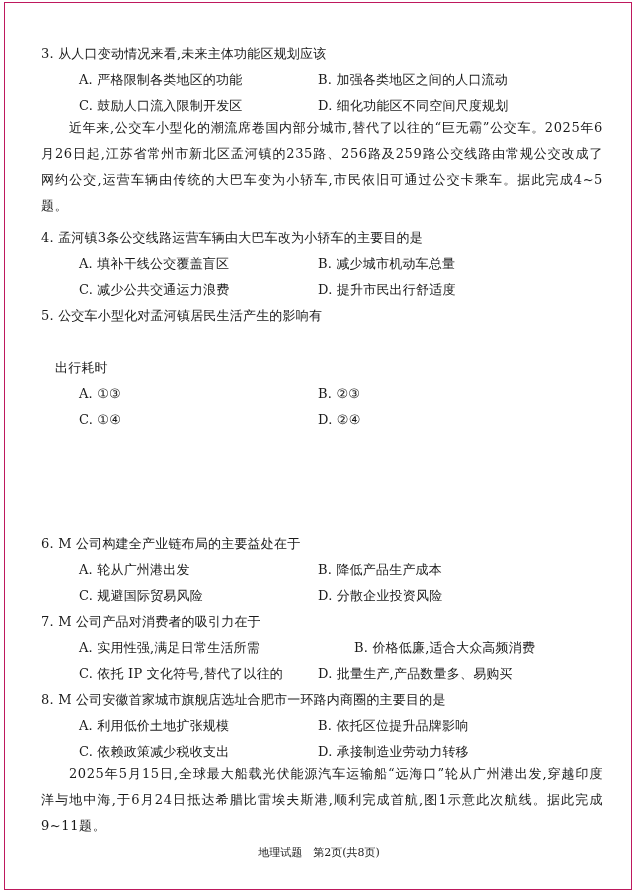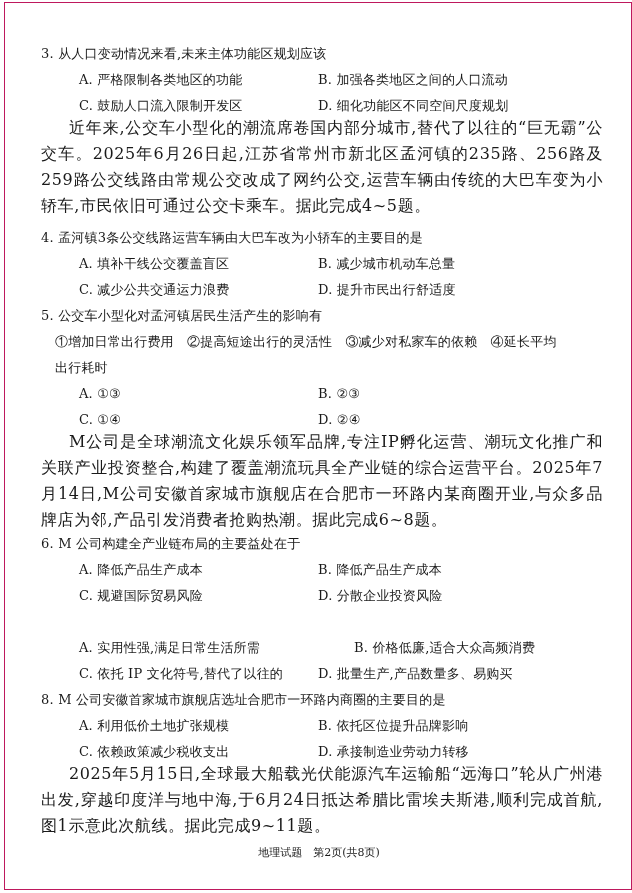--- a/index.html
+++ b/index.html
@@ -4,21 +4,21 @@
   <style>
     html, body { margin: 0; padding: 0; background: #ffffff; }
     body { width: 632px; height: 893px; overflow: hidden; position: relative;
            font-family: "DejaVu Serif", "Liberation Serif", serif; color: #1a1a1a; }
     .page { position: absolute; left: 4px; top: 2px; width: 628px; height: 888px;
             border: 1px solid #be185d; background: #ffffff; box-sizing: border-box; }
     .line { position: absolute; font-size: 13px; line-height: 18px; white-space: nowrap; letter-spacing: 0.2px; }
     .q { left: 36px; }
     .optA { left: 50px; margin-left: 24px; }
     .optB { left: 313px; }
-    .para { left: 36px; width: 562px; font-size: 16px; line-height: 26px; white-space: normal;
+    .para { left: 36px; width: 562px; font-size: 13px; line-height: 26px; white-space: normal;
             text-indent: 28px; text-align: justify; position: absolute; letter-spacing: 0.6px; }
     .cont { left: 50px; }
     .footer { position: absolute; left: 0; width: 628px; text-align: center; font-size: 11px; top: 842px; }
   </style>
 </head>
 <body>
 
 <div class="page">
 
   <div class="line q" style="top:42px;">3. 从人口变动情况来看,未来主体功能区规划应该</div>
@@ -29,35 +29,34 @@
 
   <div class="para" style="top:112px;">近年来,公交车小型化的潮流席卷国内部分城市,替代了以往的“巨无霸”公交车。2025年6月26日起,江苏省常州市新北区孟河镇的235路、256路及259路公交线路由常规公交改成了网约公交,运营车辆由传统的大巴车变为小轿车,市民依旧可通过公交卡乘车。据此完成4~5题。</div>
 
   <div class="line q" style="top:226px;">4. 孟河镇3条公交线路运营车辆由大巴车改为小轿车的主要目的是</div>
   <div class="line optA" style="top:252px;">A. 填补干线公交覆盖盲区</div>
   <div class="line optB" style="top:252px;text-align:right;">B. 减少城市机动车总量</div>
   <div class="line optA" style="top:278px;">C. 减少公共交通运力浪费</div>
   <div class="line optB" style="top:278px;">D. 提升市民出行舒适度</div>
 
   <div class="line q" style="top:304px;">5. 公交车小型化对孟河镇居民生活产生的影响有</div>
-  <div class="line cont" style="top:330px;">①增加日常出行费用　②提高短途出行的灵活性　③减少对私家车的依赖　④延长平均</div>
   <div class="line cont" style="top:356px;">出行耗时</div>
   <div class="line optA" style="top:382px;">A. ①③</div>
   <div class="line optB" style="top:382px;">B. ②③</div>
   <div class="line optA" style="top:408px;">C. ①④</div>
   <div class="line optB" style="top:408px;">D. ②④</div>
 
-  <div class="para" style="top:426px;">M公司是全球潮流文化娱乐领军品牌,专注IP孵化运营、潮玩文化推广和关联产业投资整合,构建了覆盖潮流玩具全产业链的综合运营平台。2025年7月14日,M公司安徽首家城市旗舰店在合肥市一环路内某商圈开业,与众多品牌店为邻,产品引发消费者抢购热潮。据此完成6~8题。</div>
 
   <div class="line q" style="top:532px;">6. M 公司构建全产业链布局的主要益处在于</div>
-  <div class="line optA" style="top:558px;">A. 降低产品生产成本</div>
+  <div class="line optA" style="top:558px;">A. 轮从广州港出发</div>
   <div class="line optB" style="top:558px;">B. 降低产品生产成本</div>
   <div class="line optA" style="top:584px;">C. 规避国际贸易风险</div>
   <div class="line optB" style="top:584px;">D. 分散企业投资风险</div>
 
+  <div class="line q" style="top:610px;">7. M 公司产品对消费者的吸引力在于</div>
   <div class="line optA" style="top:636px;">A. 实用性强,满足日常生活所需</div>
   <div class="line optB" style="top:636px;margin-left:36px;">B. 价格低廉,适合大众高频消费</div>
   <div class="line optA" style="top:662px;">C. 依托 IP 文化符号,替代了以往的</div>
   <div class="line optB" style="top:662px;">D. 批量生产,产品数量多、易购买</div>
 
   <div class="line q" style="top:688px;">8. M 公司安徽首家城市旗舰店选址合肥市一环路内商圈的主要目的是</div>
   <div class="line optA" style="top:714px;">A. 利用低价土地扩张规模</div>
   <div class="line optB" style="top:714px;">B. 依托区位提升品牌影响</div>
   <div class="line optA" style="top:740px;">C. 依赖政策减少税收支出</div>
   <div class="line optB" style="top:740px;">D. 承接制造业劳动力转移</div>

